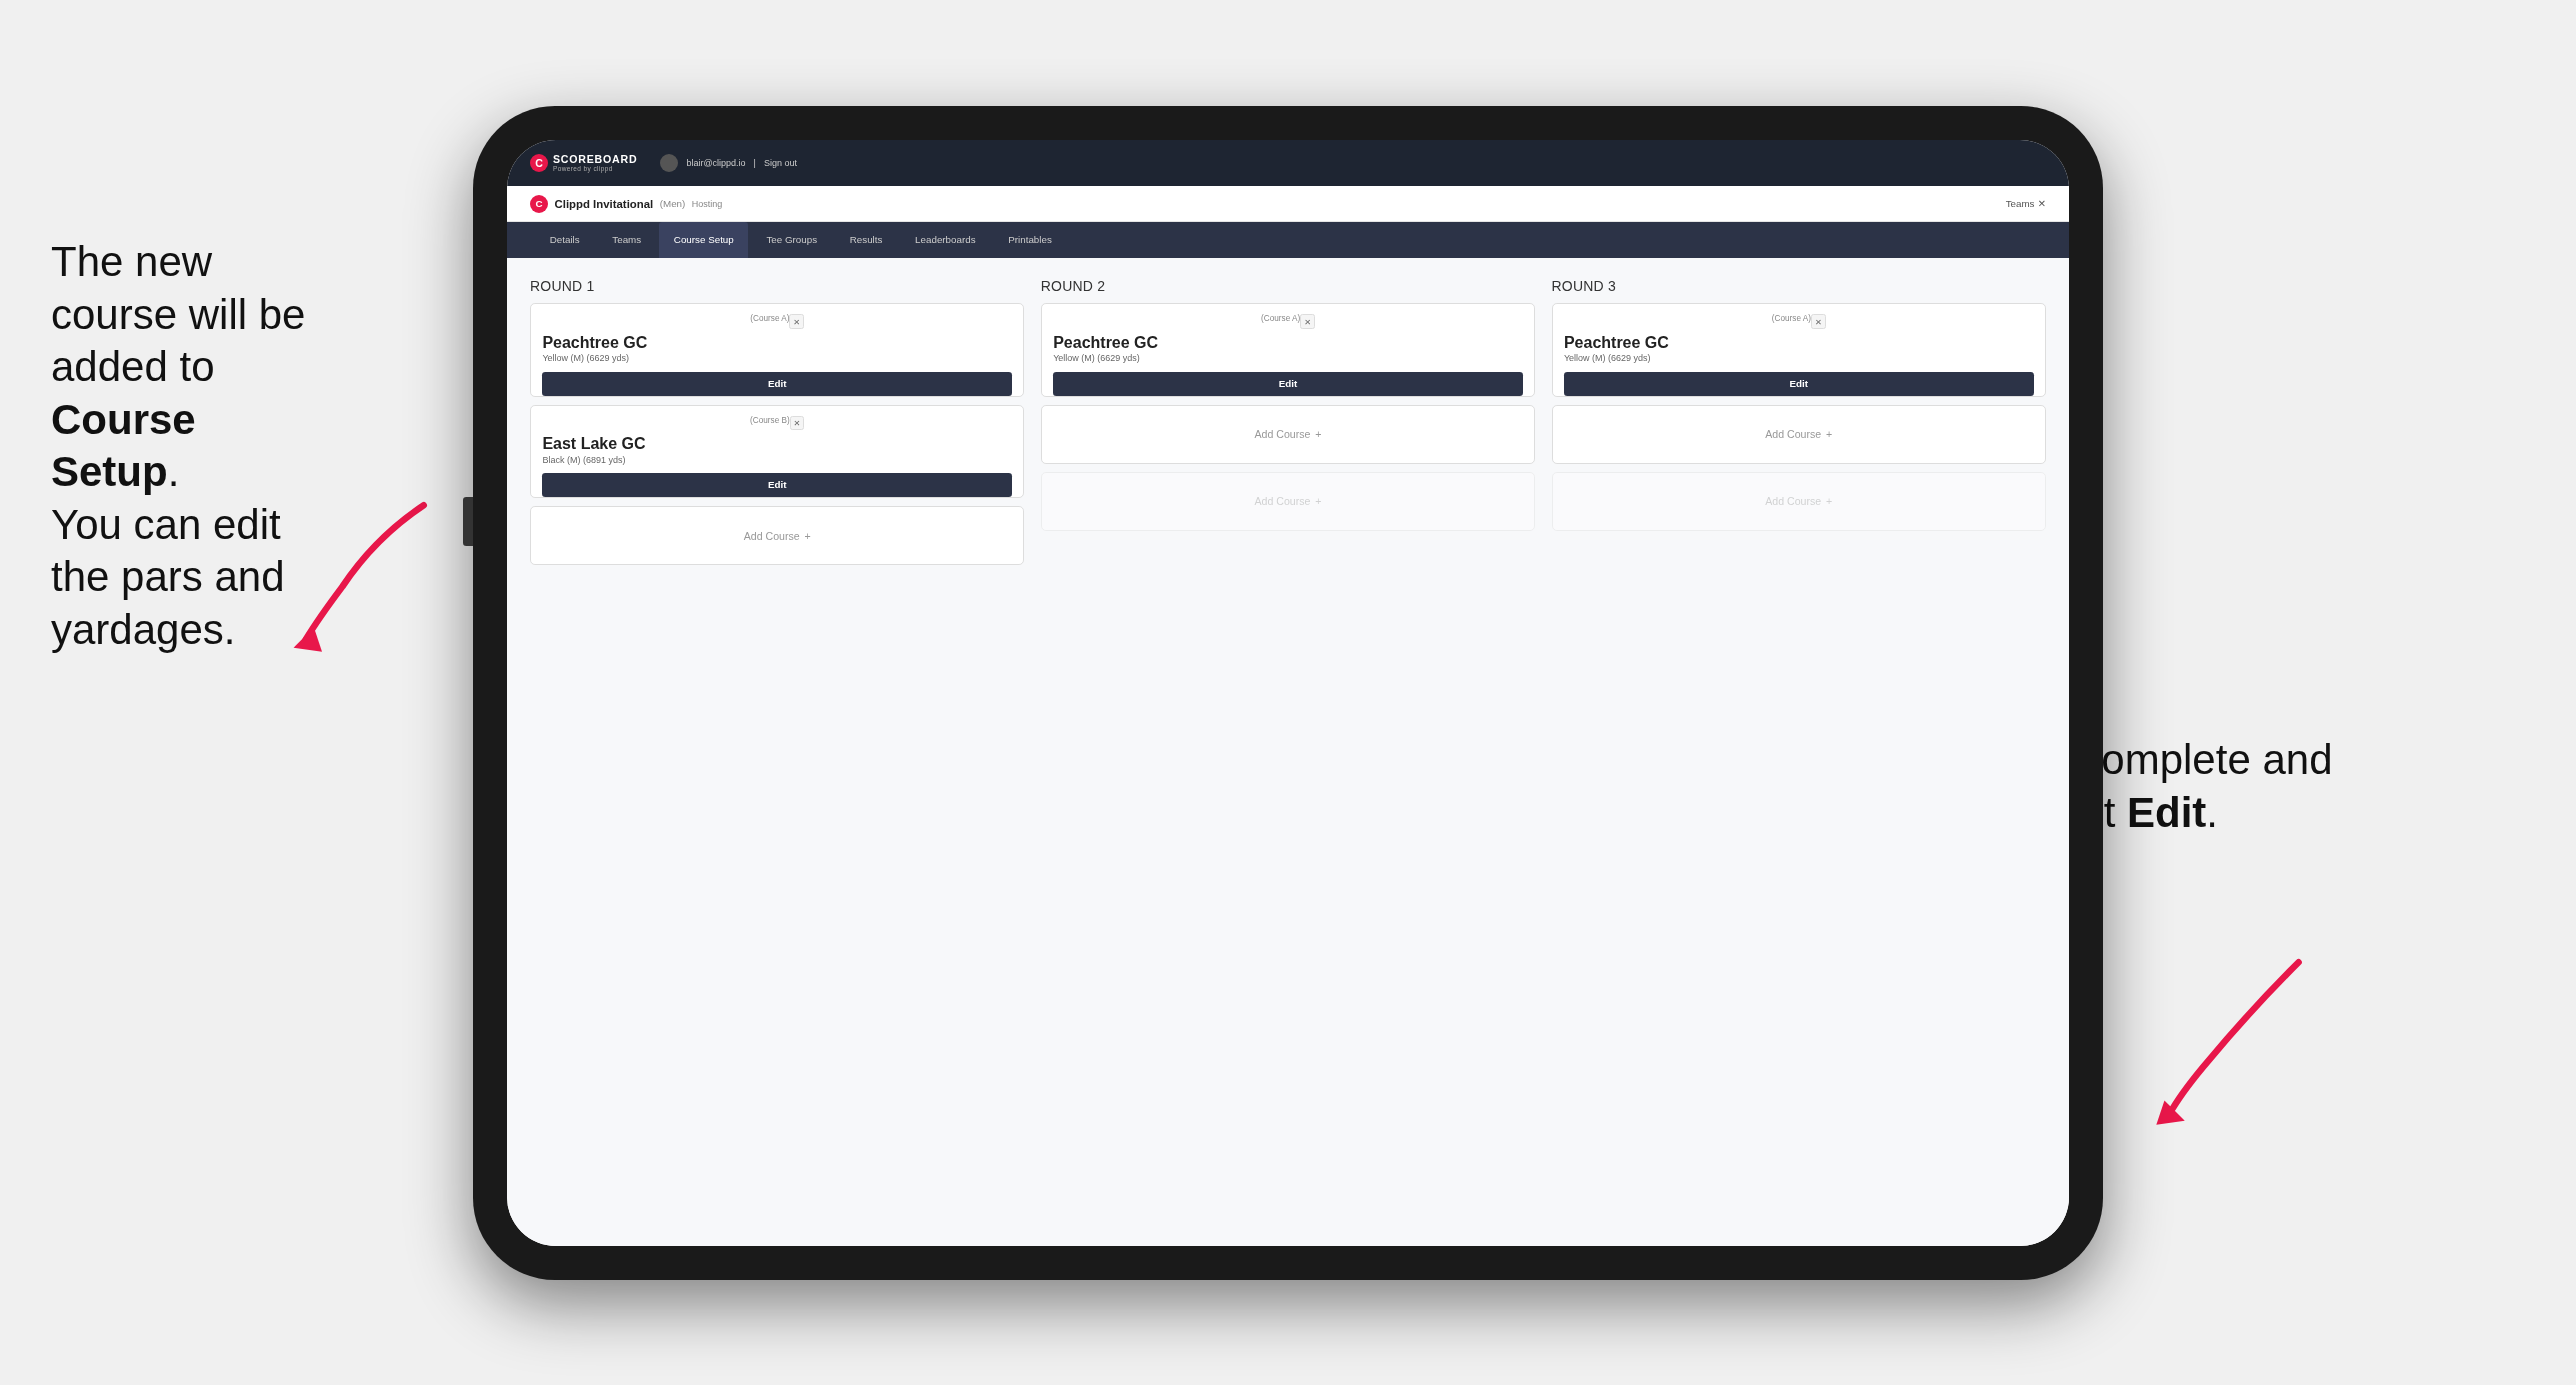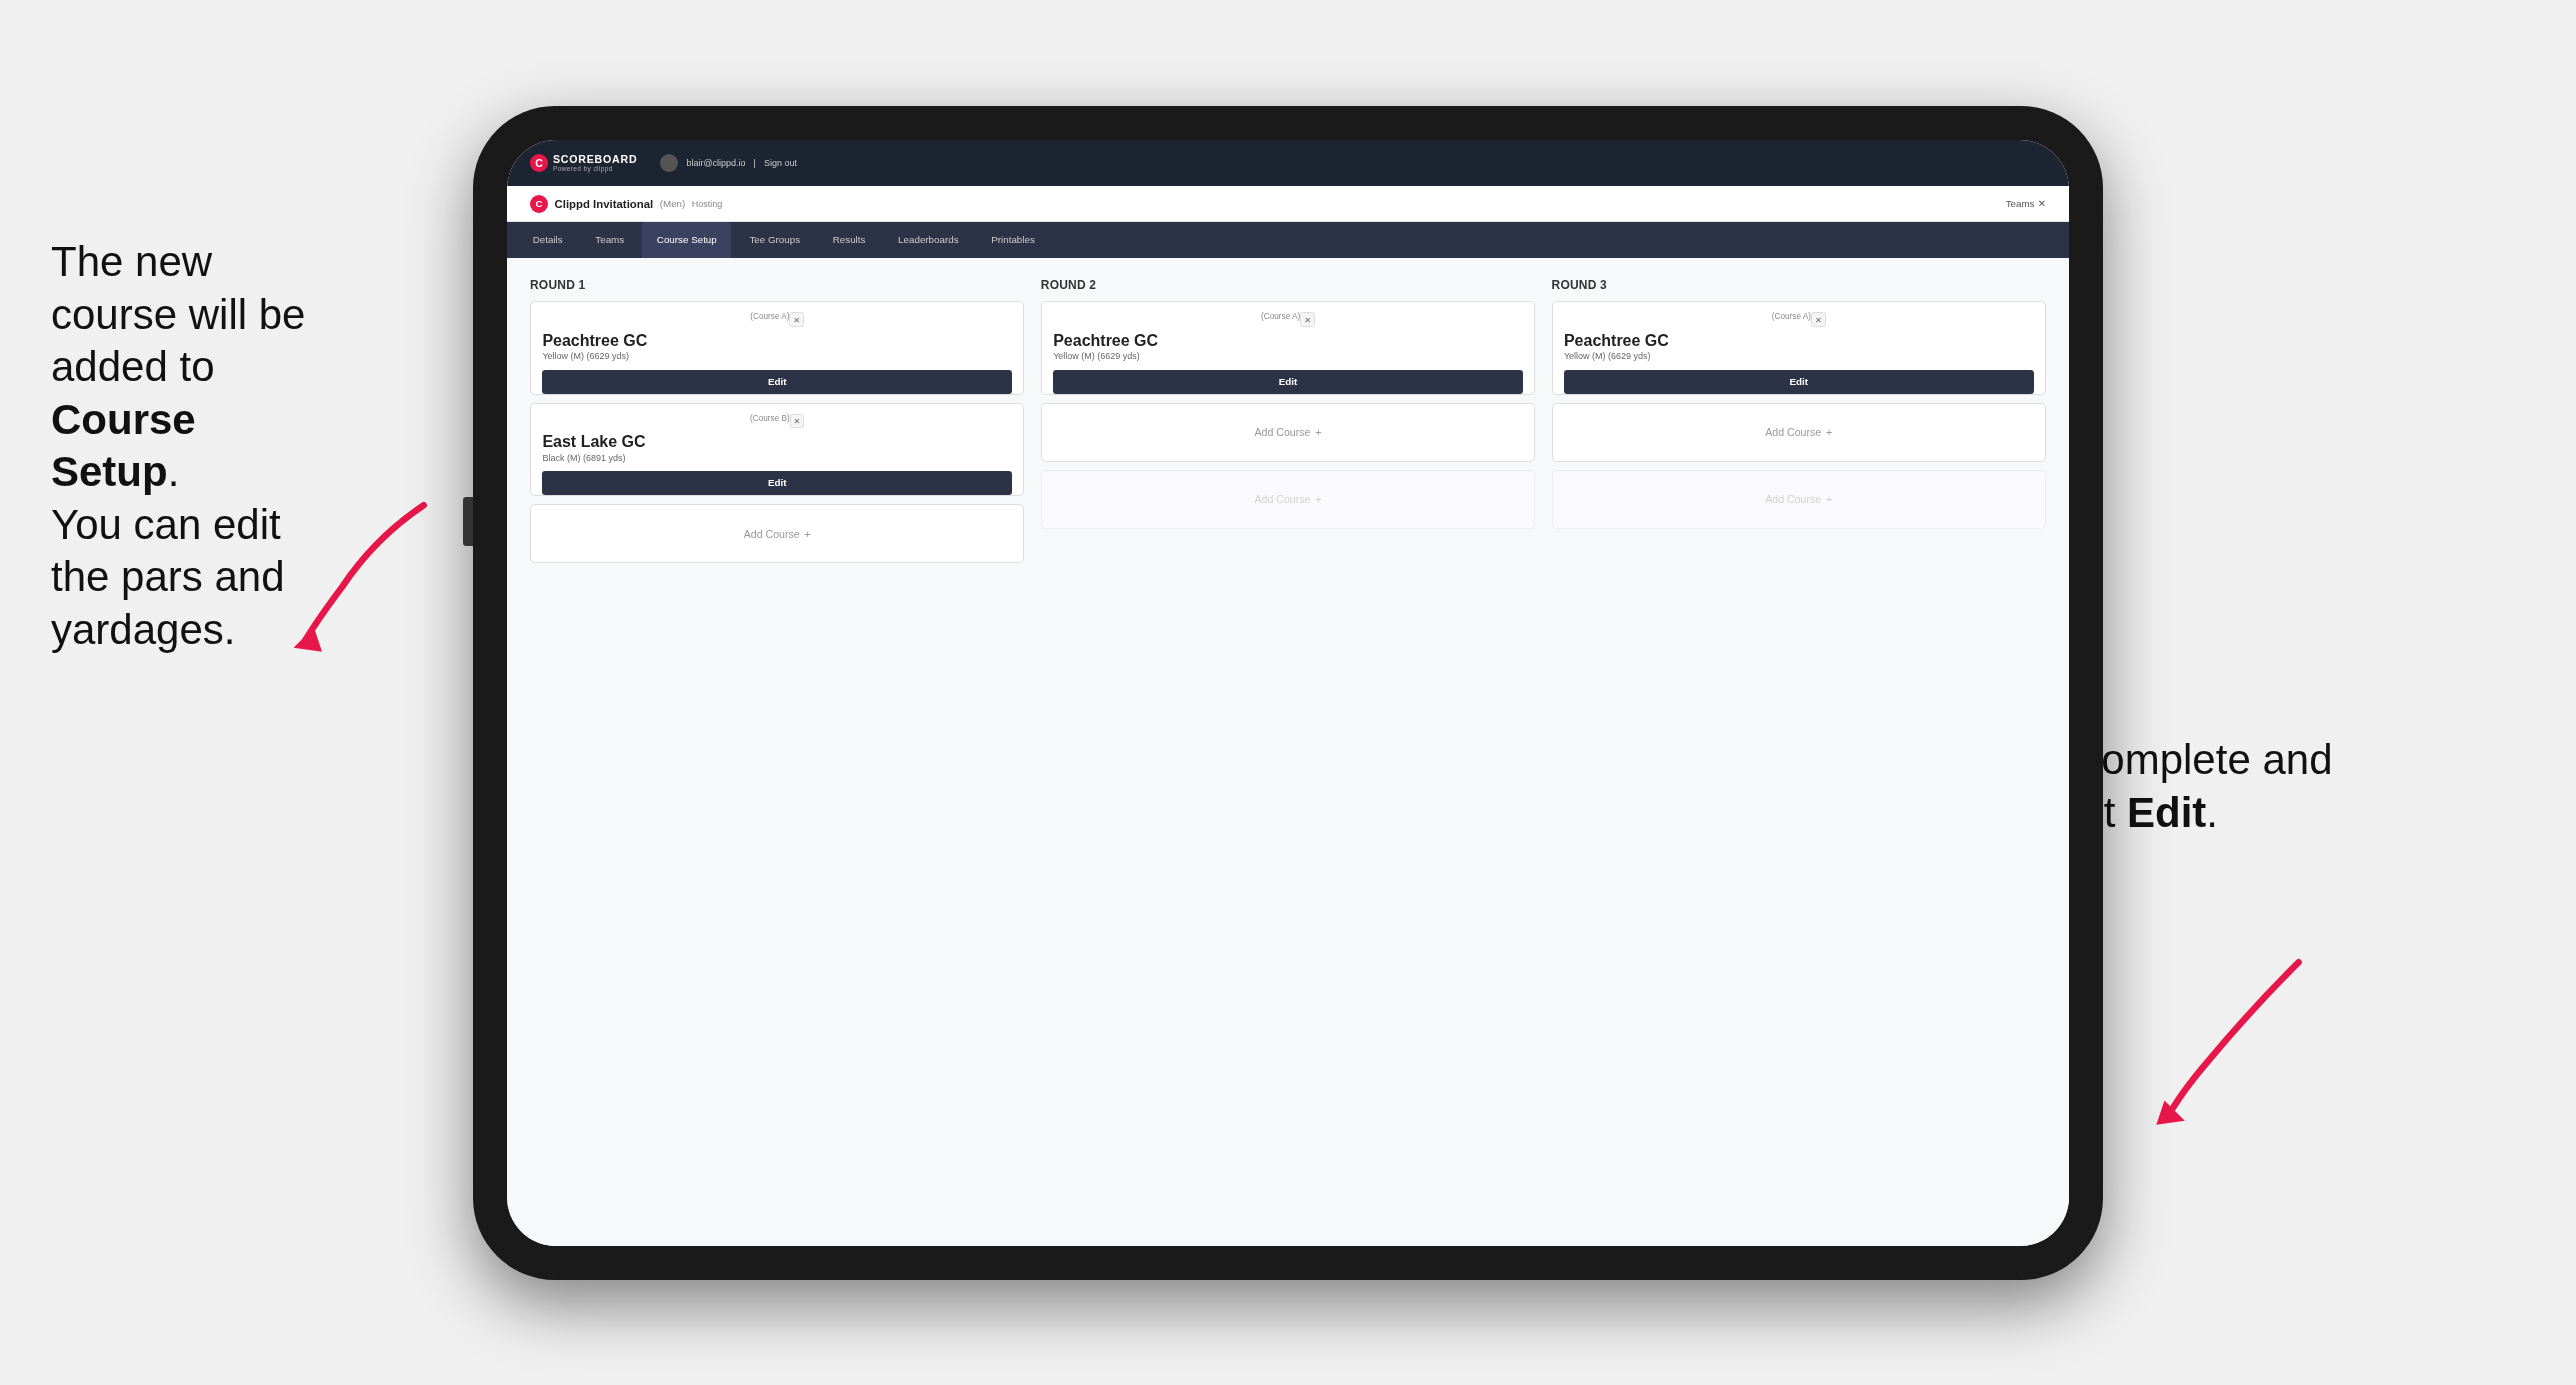--- a/index.html
+++ b/index.html
@@ -218,21 +218,21 @@
       align-items: center;
       gap: 3.3px;
     }
 
     
     .tabs-bar {
       background: #2c3347;
       height: 36px;
       display: flex;
       align-items: stretch;
-      padding: 0 11px;
+      padding: 0 28px;
       gap: 3.3px;
     }
 
     .tab-item {
       display: flex;
       align-items: center;
       padding: 0 14.7px;
       font-size: 9.8px;
       color: #ccc;
       cursor: pointer;
@@ -257,22 +257,22 @@
     .rounds-container {
       display: flex;
       gap: 16.3px;
     }
 
     .round-col {
       flex: 1;
     }
 
     .round-label {
-      font-size: 12px;
-      font-weight: 700;
+      font-size: 14px;
+      font-weight: 400;
       color: #333;
       margin-bottom: 9.8px;
       text-transform: uppercase;
       letter-spacing: 0.2px;
     }
 
     
     .course-card {
       background: #ffffff;
       border: 0.8px solid #ddd;

